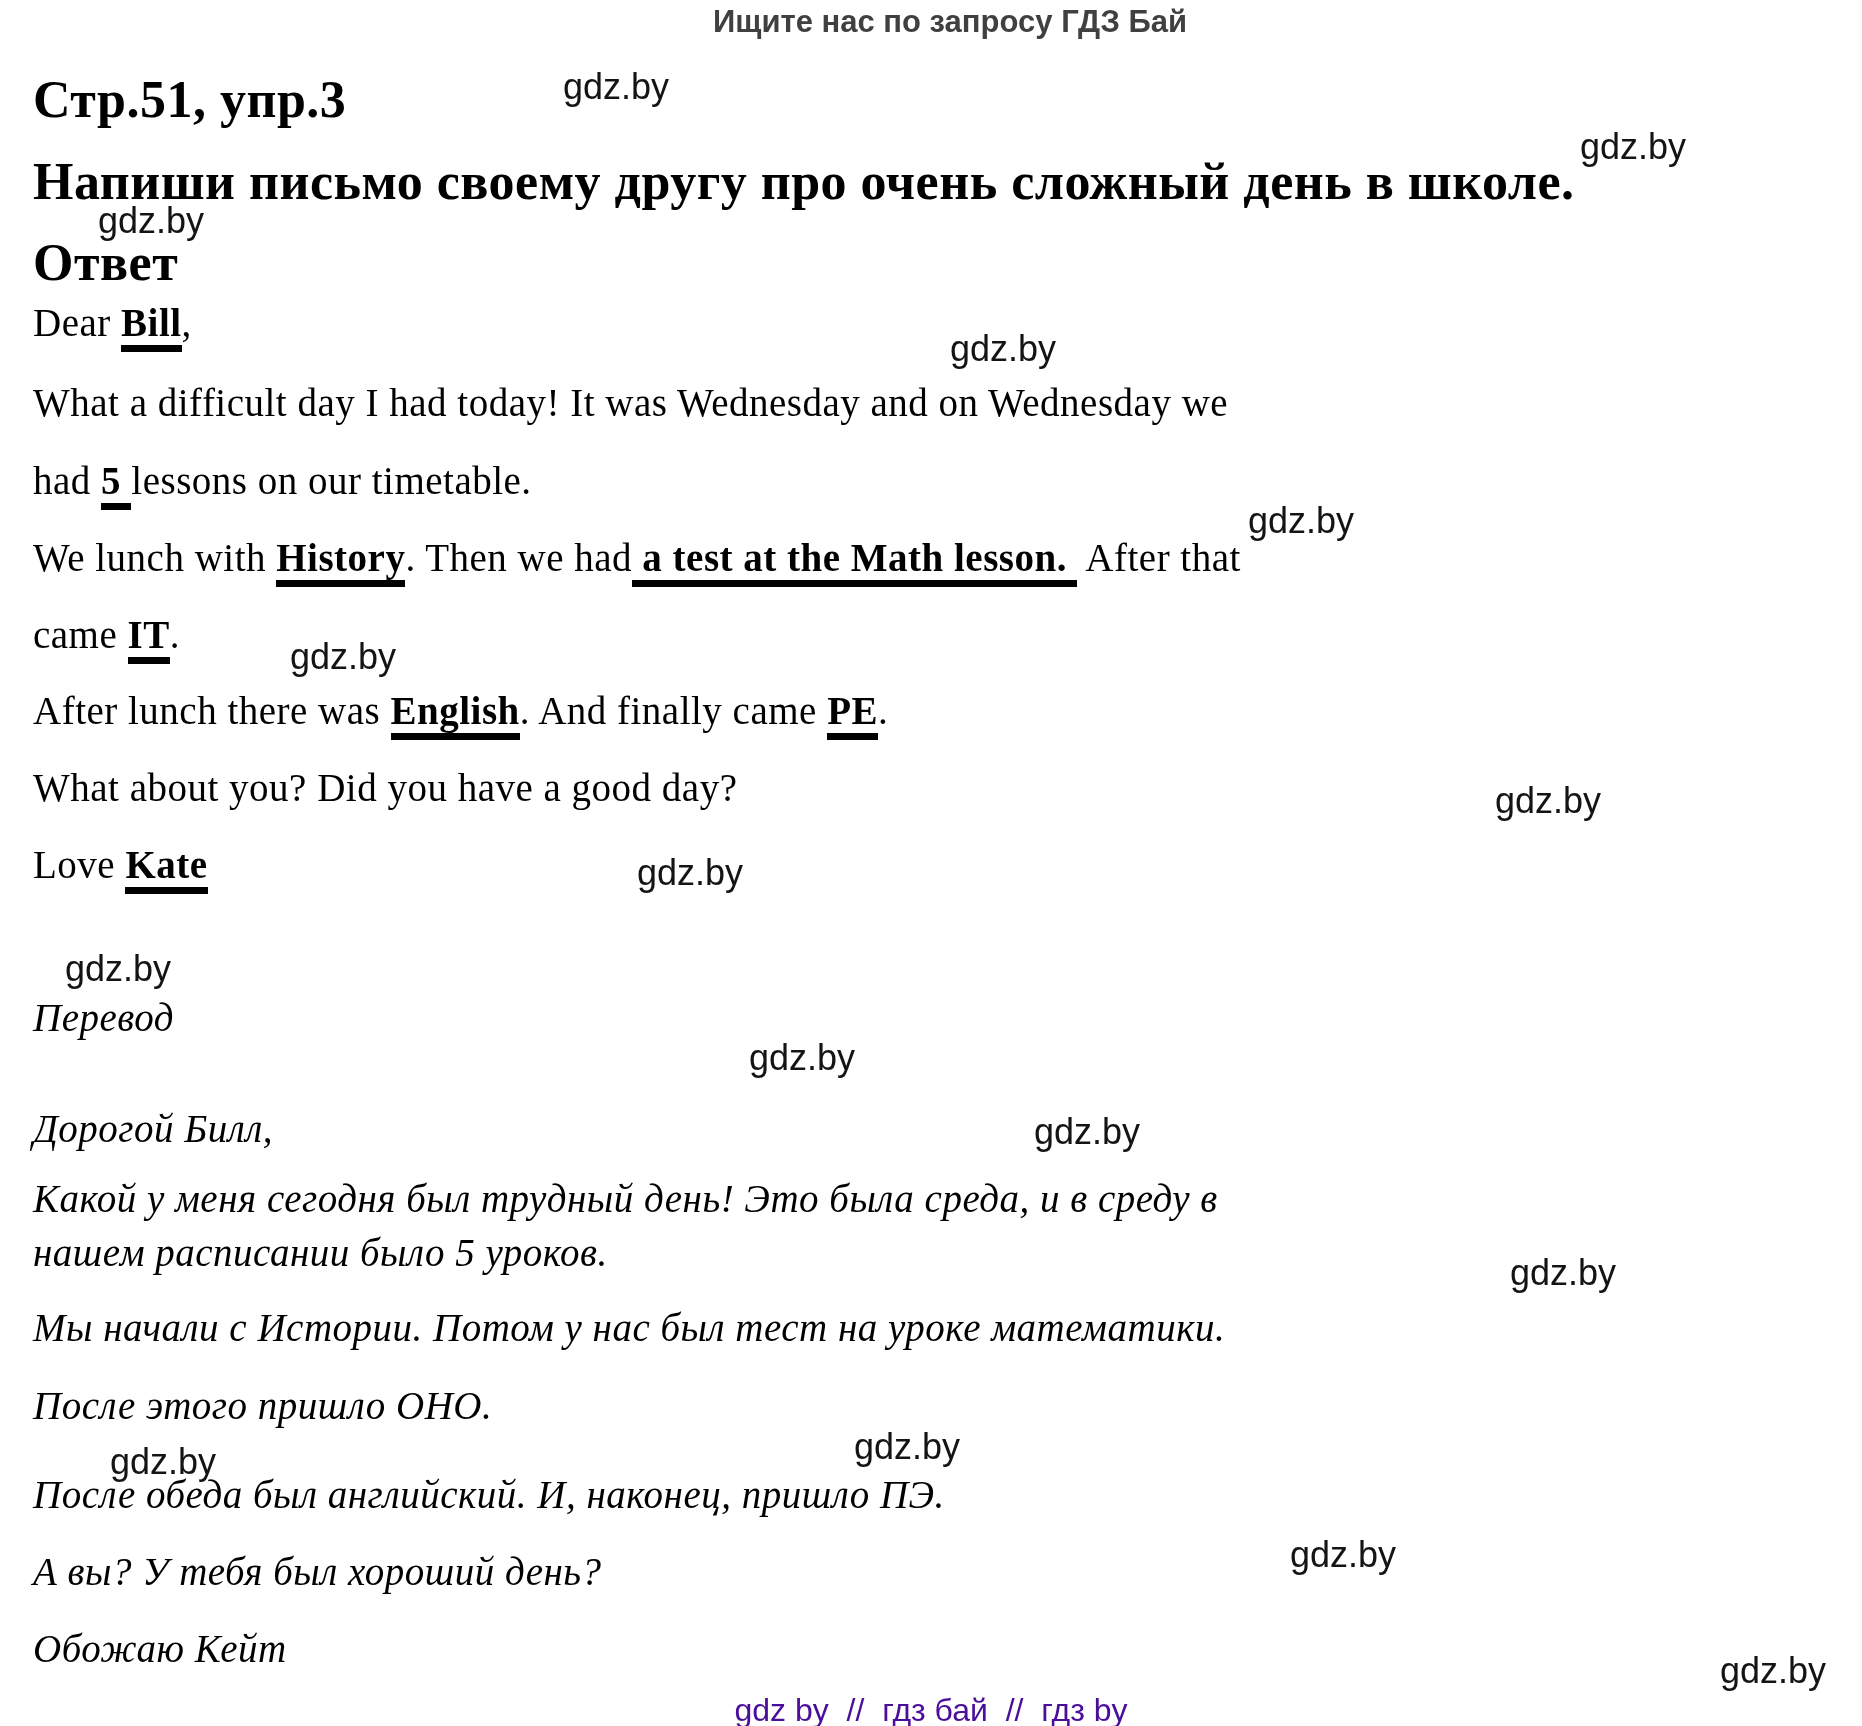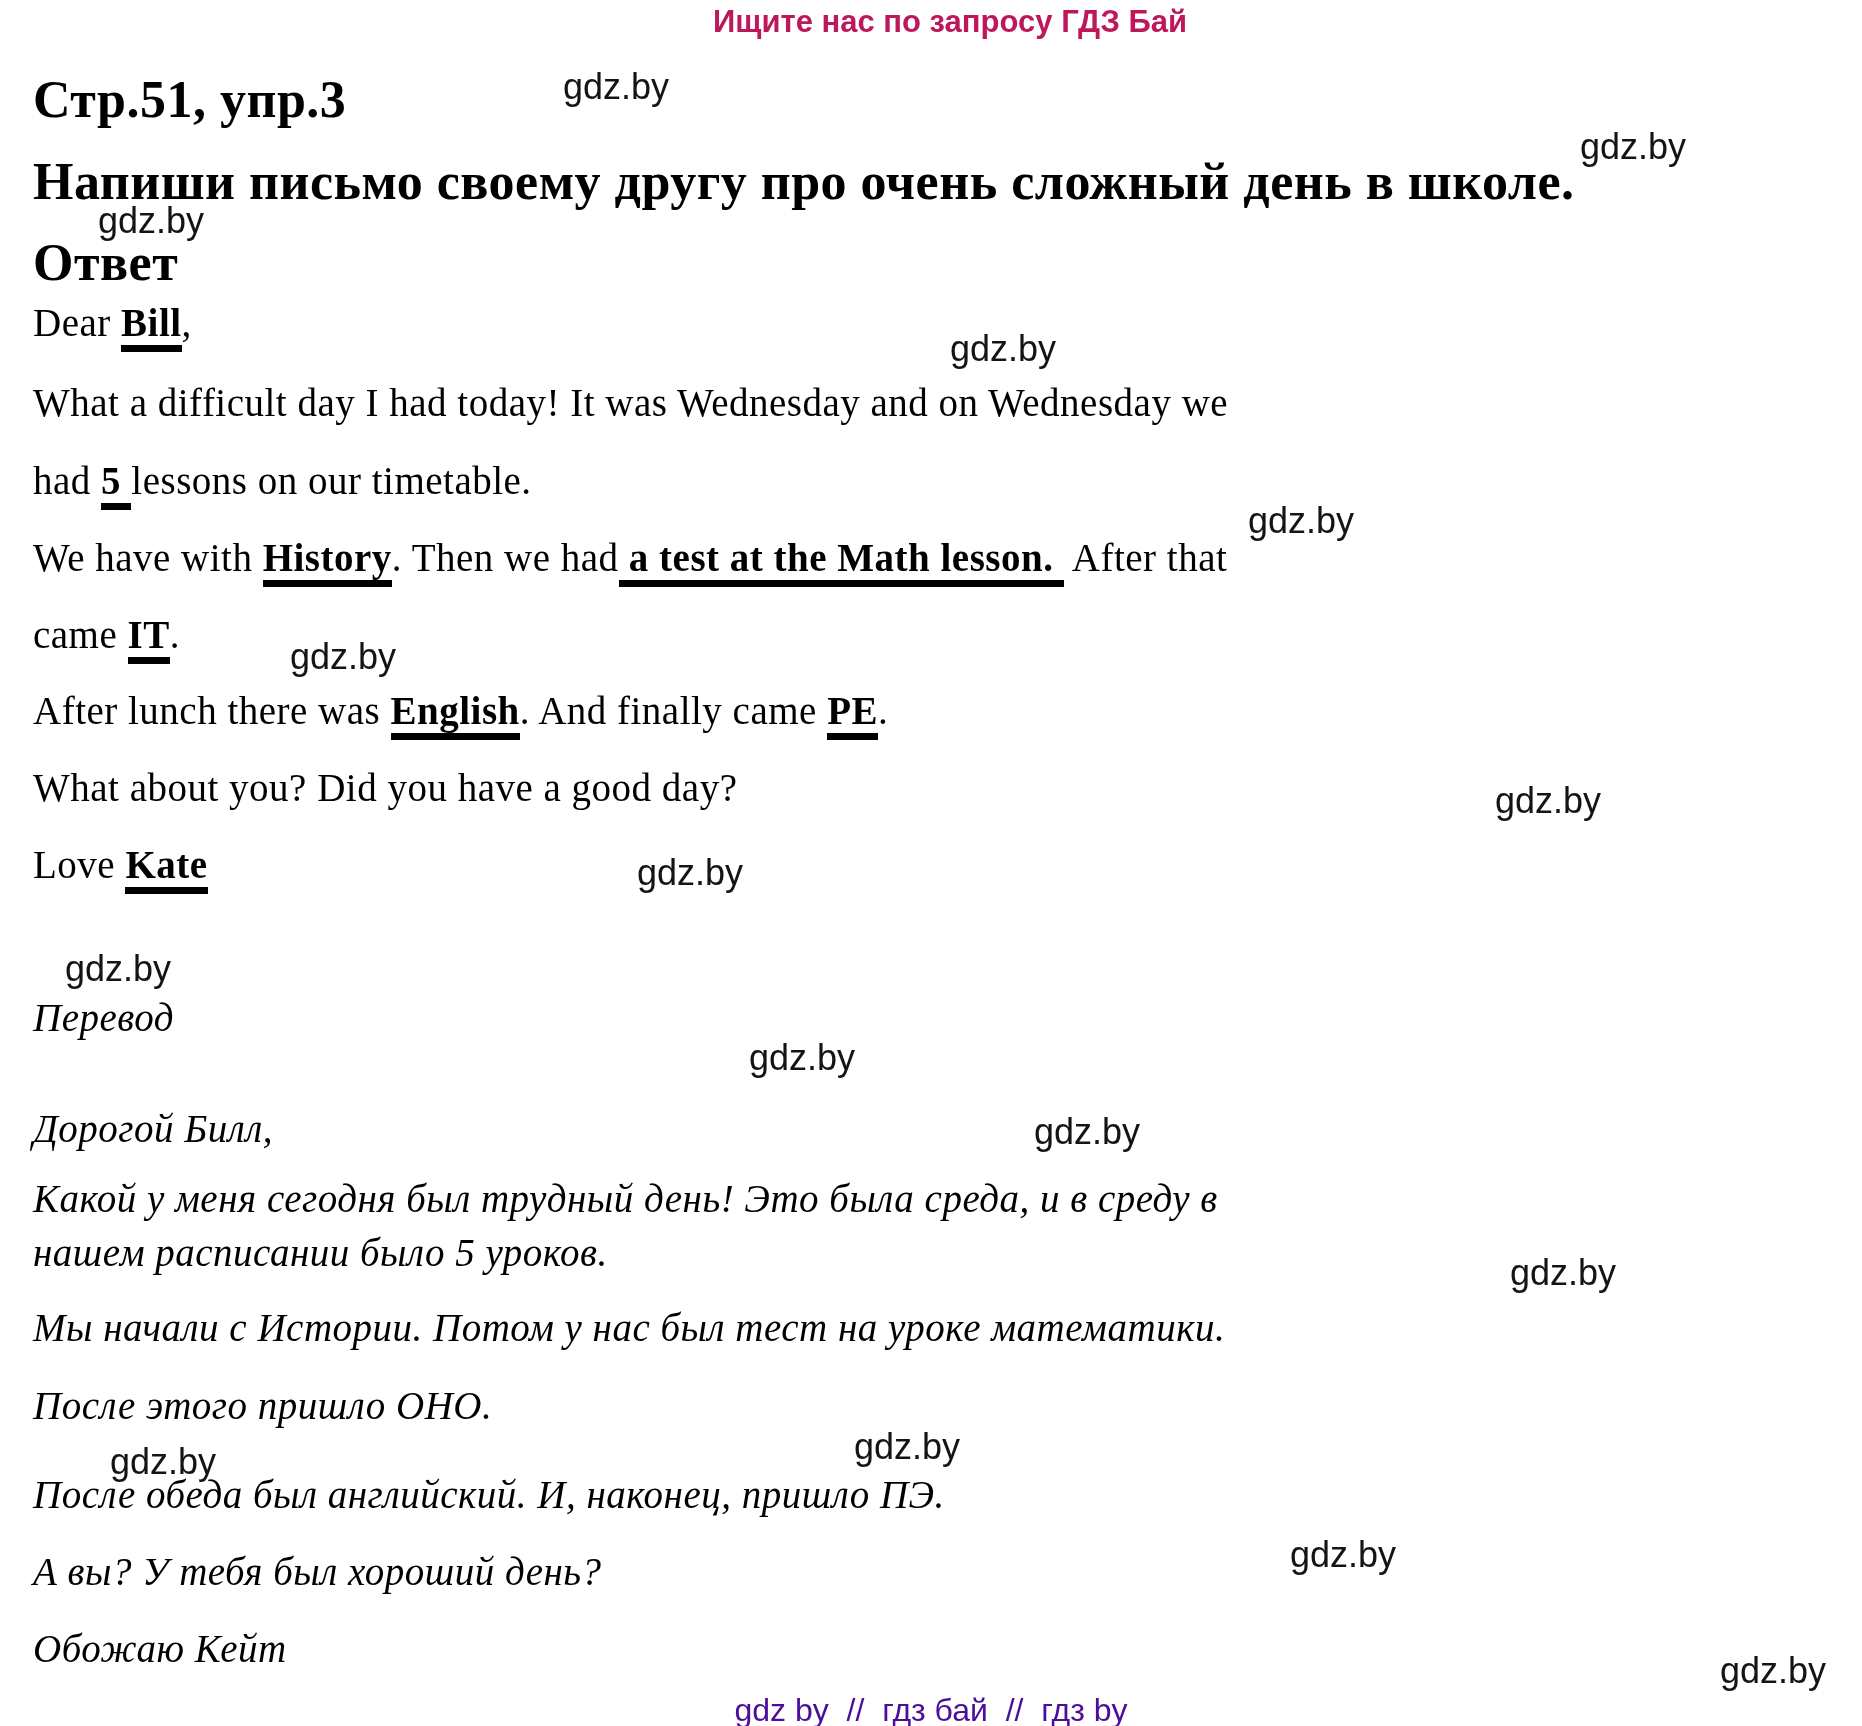--- a/index.html
+++ b/index.html
@@ -28,31 +28,31 @@
   .footer {
     position:absolute; left:0; right:0; text-align:center;
     font-family:"Liberation Sans", sans-serif; font-size:32px; white-space:pre;
   }
 </style>
 </head>
 <body>
 
 <div class="page">
 
-  <div class="promo" style="color: #be185d; padding-left: 38px;">Ищите нас по запросу ГДЗ Бай</div>
+  <div class="promo" style="color: #404040; padding-left: 38px;">Ищите нас по запросу ГДЗ Бай</div>
 
   <div class="h-line" style="top: 70px;">Стр.51, упр.3</div>
   <div class="h-line" style="top: 152px;">Напиши письмо своему другу про очень сложный день в школе.</div>
   <div class="h-line" style="top: 233px;">Ответ</div>
 
   <div>
       <div class="t-line" style="top: 300px;"><span>Dear </span><span class="b u">Bill</span><span>,</span></div>
       <div class="t-line" style="top: 380px;"><span>What a difficult day I had today! It was Wednesday and on Wednesday we</span></div>
       <div class="t-line" style="top: 458px;"><span>had </span><span class="b u">5 </span><span>lessons on our timetable.</span></div>
-      <div class="t-line" style="top: 535px;"><span>We have with </span><span class="b u">History</span><span>. Then we had</span><span class="b u"> a test at the Math lesson. </span><span> After that</span></div>
+      <div class="t-line" style="top: 535px;"><span>We lunch with </span><span class="b u">History</span><span>. Then we had</span><span class="b u"> a test at the Math lesson. </span><span> After that</span></div>
       <div class="t-line" style="top: 612px;"><span>came </span><span class="b u">IT</span><span>.</span></div>
       <div class="t-line" style="top: 688px;"><span>After lunch there was </span><span class="b u">English</span><span>. And finally came </span><span class="b u">PE</span><span>.</span></div>
       <div class="t-line" style="top: 765px;"><span>What about you? Did you have a good day?</span></div>
       <div class="t-line" style="top: 842px;"><span>Love </span><span class="b u">Kate</span></div>
     </div>
   <div>
       <div class="t-line it" style="top: 995px;">Перевод</div>
       <div class="t-line it" style="top: 1072px; margin-top: 34px;">Дорогой Билл,</div>
       <div class="t-line it" style="top: 1176px;">Какой у меня сегодня был трудный день! Это была среда, и в среду в</div>
       <div class="t-line it" style="top: 1230px;">нашем расписании было 5 уроков.</div>

